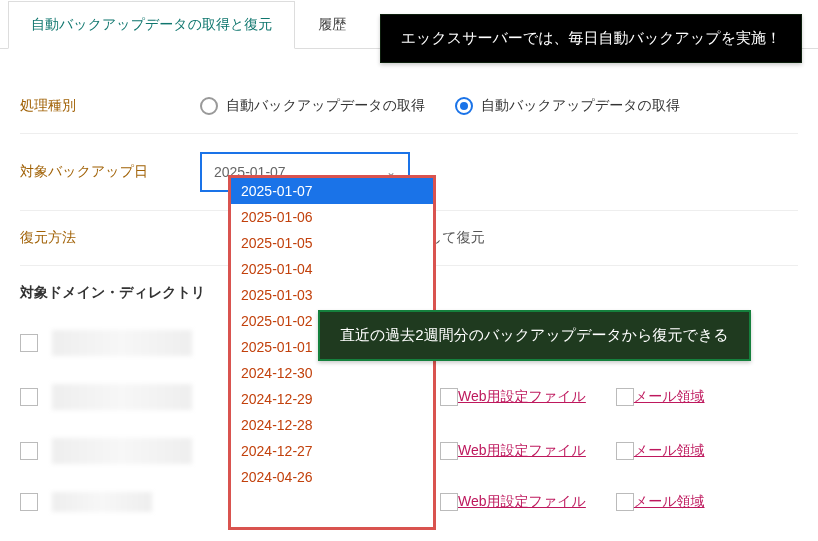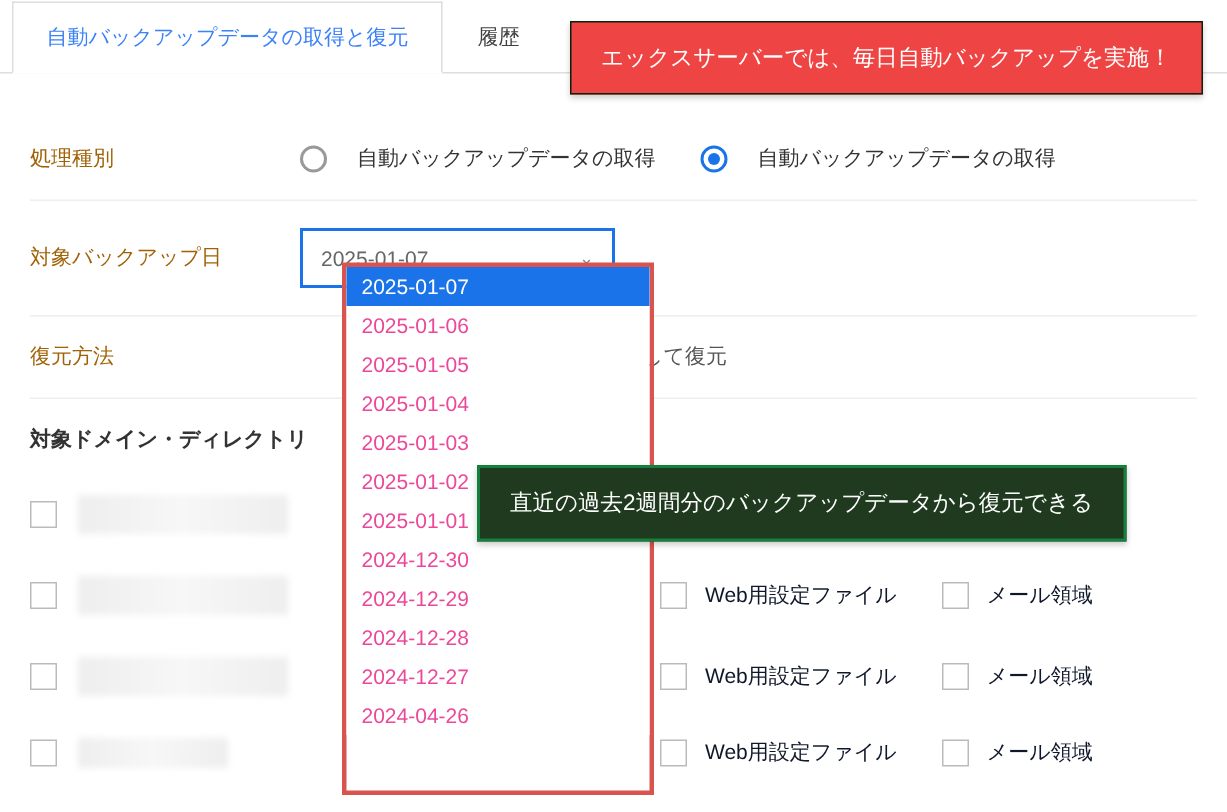--- a/index.html
+++ b/index.html
@@ -21,50 +21,50 @@
     .tab {
       padding: 14px 22px;
       cursor: pointer;
       color: #404040;
       border: 1px solid transparent;
       border-bottom: none;
       position: relative;
       top: 1px;
     }
     .tab.active {
-      color: #3b82f6;
+      color: #0f766e;
       border: 1px solid #ddd;
       border-bottom: 1px solid #fff;
       background: #fff;
     }
     .banner {
       position: absolute;
       top: 14px;
       right: 16px;
-      background: #ef4444;
+      background: #000000;
       color: #fff;
       padding: 14px 20px;
       font-size: 15px;
       border: 1px solid #0d1f0d;
       box-shadow: 0 2px 4px rgba(0,0,0,0.2);
     }
     .content { padding: 30px 20px 20px 20px; }
     .row {
       display: flex;
       align-items: center;
       padding: 18px 0;
       border-bottom: 1px solid #eee;
     }
     .row .label {
       width: 180px;
       font-weight: normal;
       color: #a16207;
     }
     .row .value { flex: 1; display: flex; align-items: center; gap: 30px; }
-    .radio-item { display: flex; gap: 20px; cursor: pointer; }
+    .radio-item { display: flex; gap: 8px; cursor: pointer; }
     .radio {
       width: 18px; height: 18px; border: 2px solid #999; border-radius: 50%;
       display: inline-flex; align-items: center; justify-content: center;
     }
     .radio.checked { border-color: #1a73e8; }
     .radio.checked::after {
       content: ""; width: 8px; height: 8px; border-radius: 50%; background: #1a73e8;
     }
     .select-box {
       position: relative;
@@ -86,21 +86,21 @@
       top: 175px;
       left: 228px;
       width: 208px;
       height: 355px;
       border: 3px solid #d9534f;
       z-index: 3;
       pointer-events: none;
     }
     .opt {
       padding: 5px 10px;
-      color: #ec4899;
+      color: #c2410c;
       cursor: pointer;
       font-size: 14px;
     }
     .opt.selected { background: #1a73e8; color: #fff; }
     .tooltip2 {
       position: absolute;
       top: 310px;
       left: 318px;
       background: #1f3a1f;
       color: #fff;
@@ -125,21 +125,21 @@
       width: 18px; height: 18px; border: 1px solid #bbb; background: #fff;
       display: inline-block;
     }
     .blur {
       width: 140px; height: 26px;
       background: linear-gradient(90deg,#eee,#f7f7f7,#eee);
       filter: blur(2px);
     }
     .blur.sm { width: 100px; height: 20px; }
     .colset { position: absolute; left: 420px; display:flex; gap:30px; align-items:center;}
-    .col-item { display:flex; align-items:center; gap:12px; color:#0f172a;}
+    .col-item { display:flex; align-items:center; gap:0; color:#be185d;text-decoration:underline;}
   </style>
 </head>
 <body>
 
 <div class="tabs">
   <div class="tab active">自動バックアップデータの取得と復元</div>
   <div class="tab">履歴</div>
 </div>
 
 <div class="banner">エックスサーバーでは、毎日自動バックアップを実施！</div>

